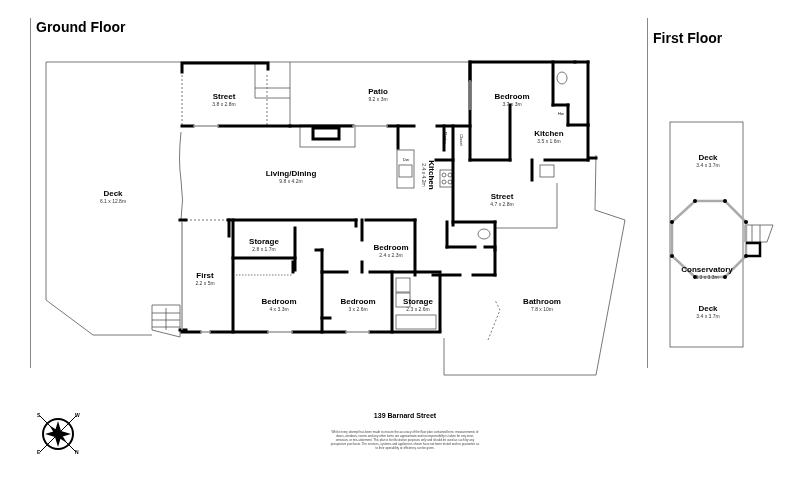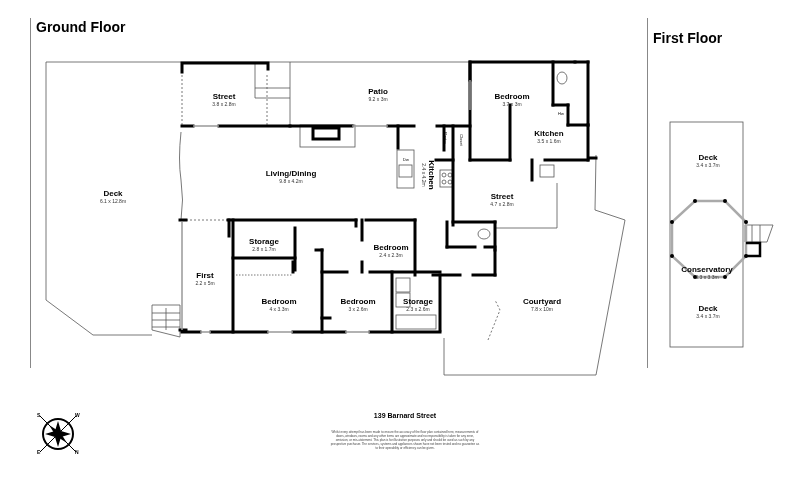--- a/index.html
+++ b/index.html
@@ -245,21 +245,21 @@
 </div>
 <div class="room" style="left:358px;top:304px;">
   <span class="name">Bedroom</span>
   <span class="dim">3 x 2.6m</span>
 </div>
 <div class="room" style="left:418px;top:304px;">
   <span class="name">Storage</span>
   <span class="dim">2.3 x 2.6m</span>
 </div>
 <div class="room" style="left:542px;top:304px;">
-  <span class="name">Courtyard</span>
+  <span class="name">Bathroom</span>
   <span class="dim">7.8 x 10m</span>
 </div>
 <div class="room" style="left:708px;top:160px;">
   <span class="name">Deck</span>
   <span class="dim">3.4 x 3.7m</span>
 </div>
 <div class="room" style="left:707px;top:241px;margin-top:31px;">
   <span class="name">Conservatory</span>
   <span class="dim">3.3 x 3.3m</span>
 </div>

